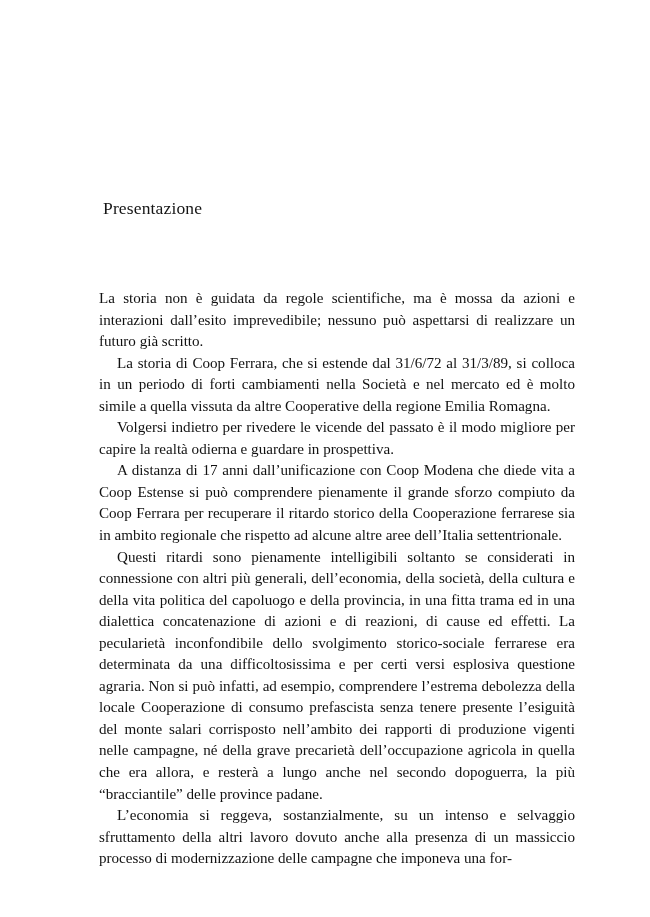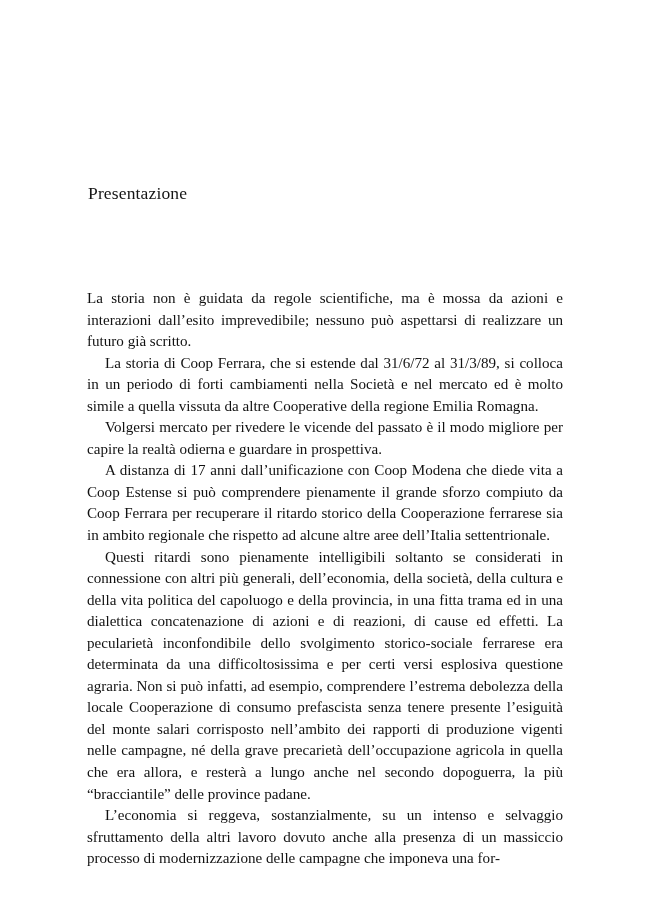--- a/index.html
+++ b/index.html
@@ -25,26 +25,26 @@
   }
   .page-title {
     position: absolute;
     left: 87px;
     top: 181px;
     font-size: 17.5px;
     line-height: 22px;
     font-weight: 400;
     letter-spacing: 0.15px;
     color: #151515;
-    margin: 1px;
+    margin: 16px;
     white-space: nowrap;
   }
   .body-text {
     position: absolute;
-    left: 87px;
+    left: 99px;
     top: 288px;
     width: 476px;
     font-size: 15.1px;
     line-height: 21.55px;
     text-align: justify;
     text-justify: inter-word;
     color: #111111;
     hyphens: manual;
   }
   .body-text p {
@@ -67,19 +67,19 @@
 </head>
 <body>
 
 <div class="page">
 
   <h1 class="page-title">Presentazione</h1>
 
   <div class="body-text">
     <p class="no-stretch">La storia non è guidata da regole scientifiche, ma è mossa da azioni e interazioni dall’esito imprevedibile; nessuno può aspettarsi di realizzare un futuro già scritto.</p>
     <p class="indent no-stretch">La storia di Coop Ferrara, che si estende dal 31/6/72 al 31/3/89, si colloca in un periodo di forti cambiamenti nella Società e nel mercato ed è molto simile a quella vissuta da altre Cooperative della regione Emilia Romagna.</p>
-    <p class="indent no-stretch">Volgersi mercato per rivedere le vicende del passato è il modo migliore per capire la realtà odierna e guardare in prospettiva.</p>
+    <p class="indent no-stretch">Volgersi indietro per rivedere le vicende del passato è il modo migliore per capire la realtà odierna e guardare in prospettiva.</p>
     <p class="indent no-stretch">A distanza di 17 anni dall’unificazione con Coop Modena che diede vita a Coop Estense si può comprendere pienamente il grande sforzo compiuto da Coop Ferrara per recuperare il ritardo storico della Cooperazione ferrarese sia in ambito regionale che rispetto ad alcune altre aree dell’Italia settentrionale.</p>
     <p class="indent no-stretch">Questi ritardi sono pienamente intelligibili soltanto se considerati in connessione con altri più generali, dell’economia, della società, della cultura e della vita politica del capoluogo e della provincia, in una fitta trama ed in una dialettica concatenazione di azioni e di reazioni, di cause ed effetti. La pecularietà inconfondibile dello svolgimento storico-sociale ferrarese era determinata da una difficoltosissima e per certi versi esplosiva questione agraria. Non si può infatti, ad esempio, comprendere l’estrema debolezza della locale Cooperazione di consumo prefascista senza tenere presente l’esiguità del monte salari corrisposto nell’ambito dei rapporti di produzione vigenti nelle campagne, né della grave precarietà dell’occupazione agricola in quella che era allora, e resterà a lungo anche nel secondo dopoguerra, la più “bracciantile” delle province padane.</p>
     <p class="indent no-stretch">L’economia si reggeva, sostanzialmente, su un intenso e selvaggio sfruttamento della altri lavoro dovuto anche alla presenza di un massiccio processo di modernizzazione delle campagne che imponeva una for-</p>
   </div>
 
 </div>
 
 </body></html>

